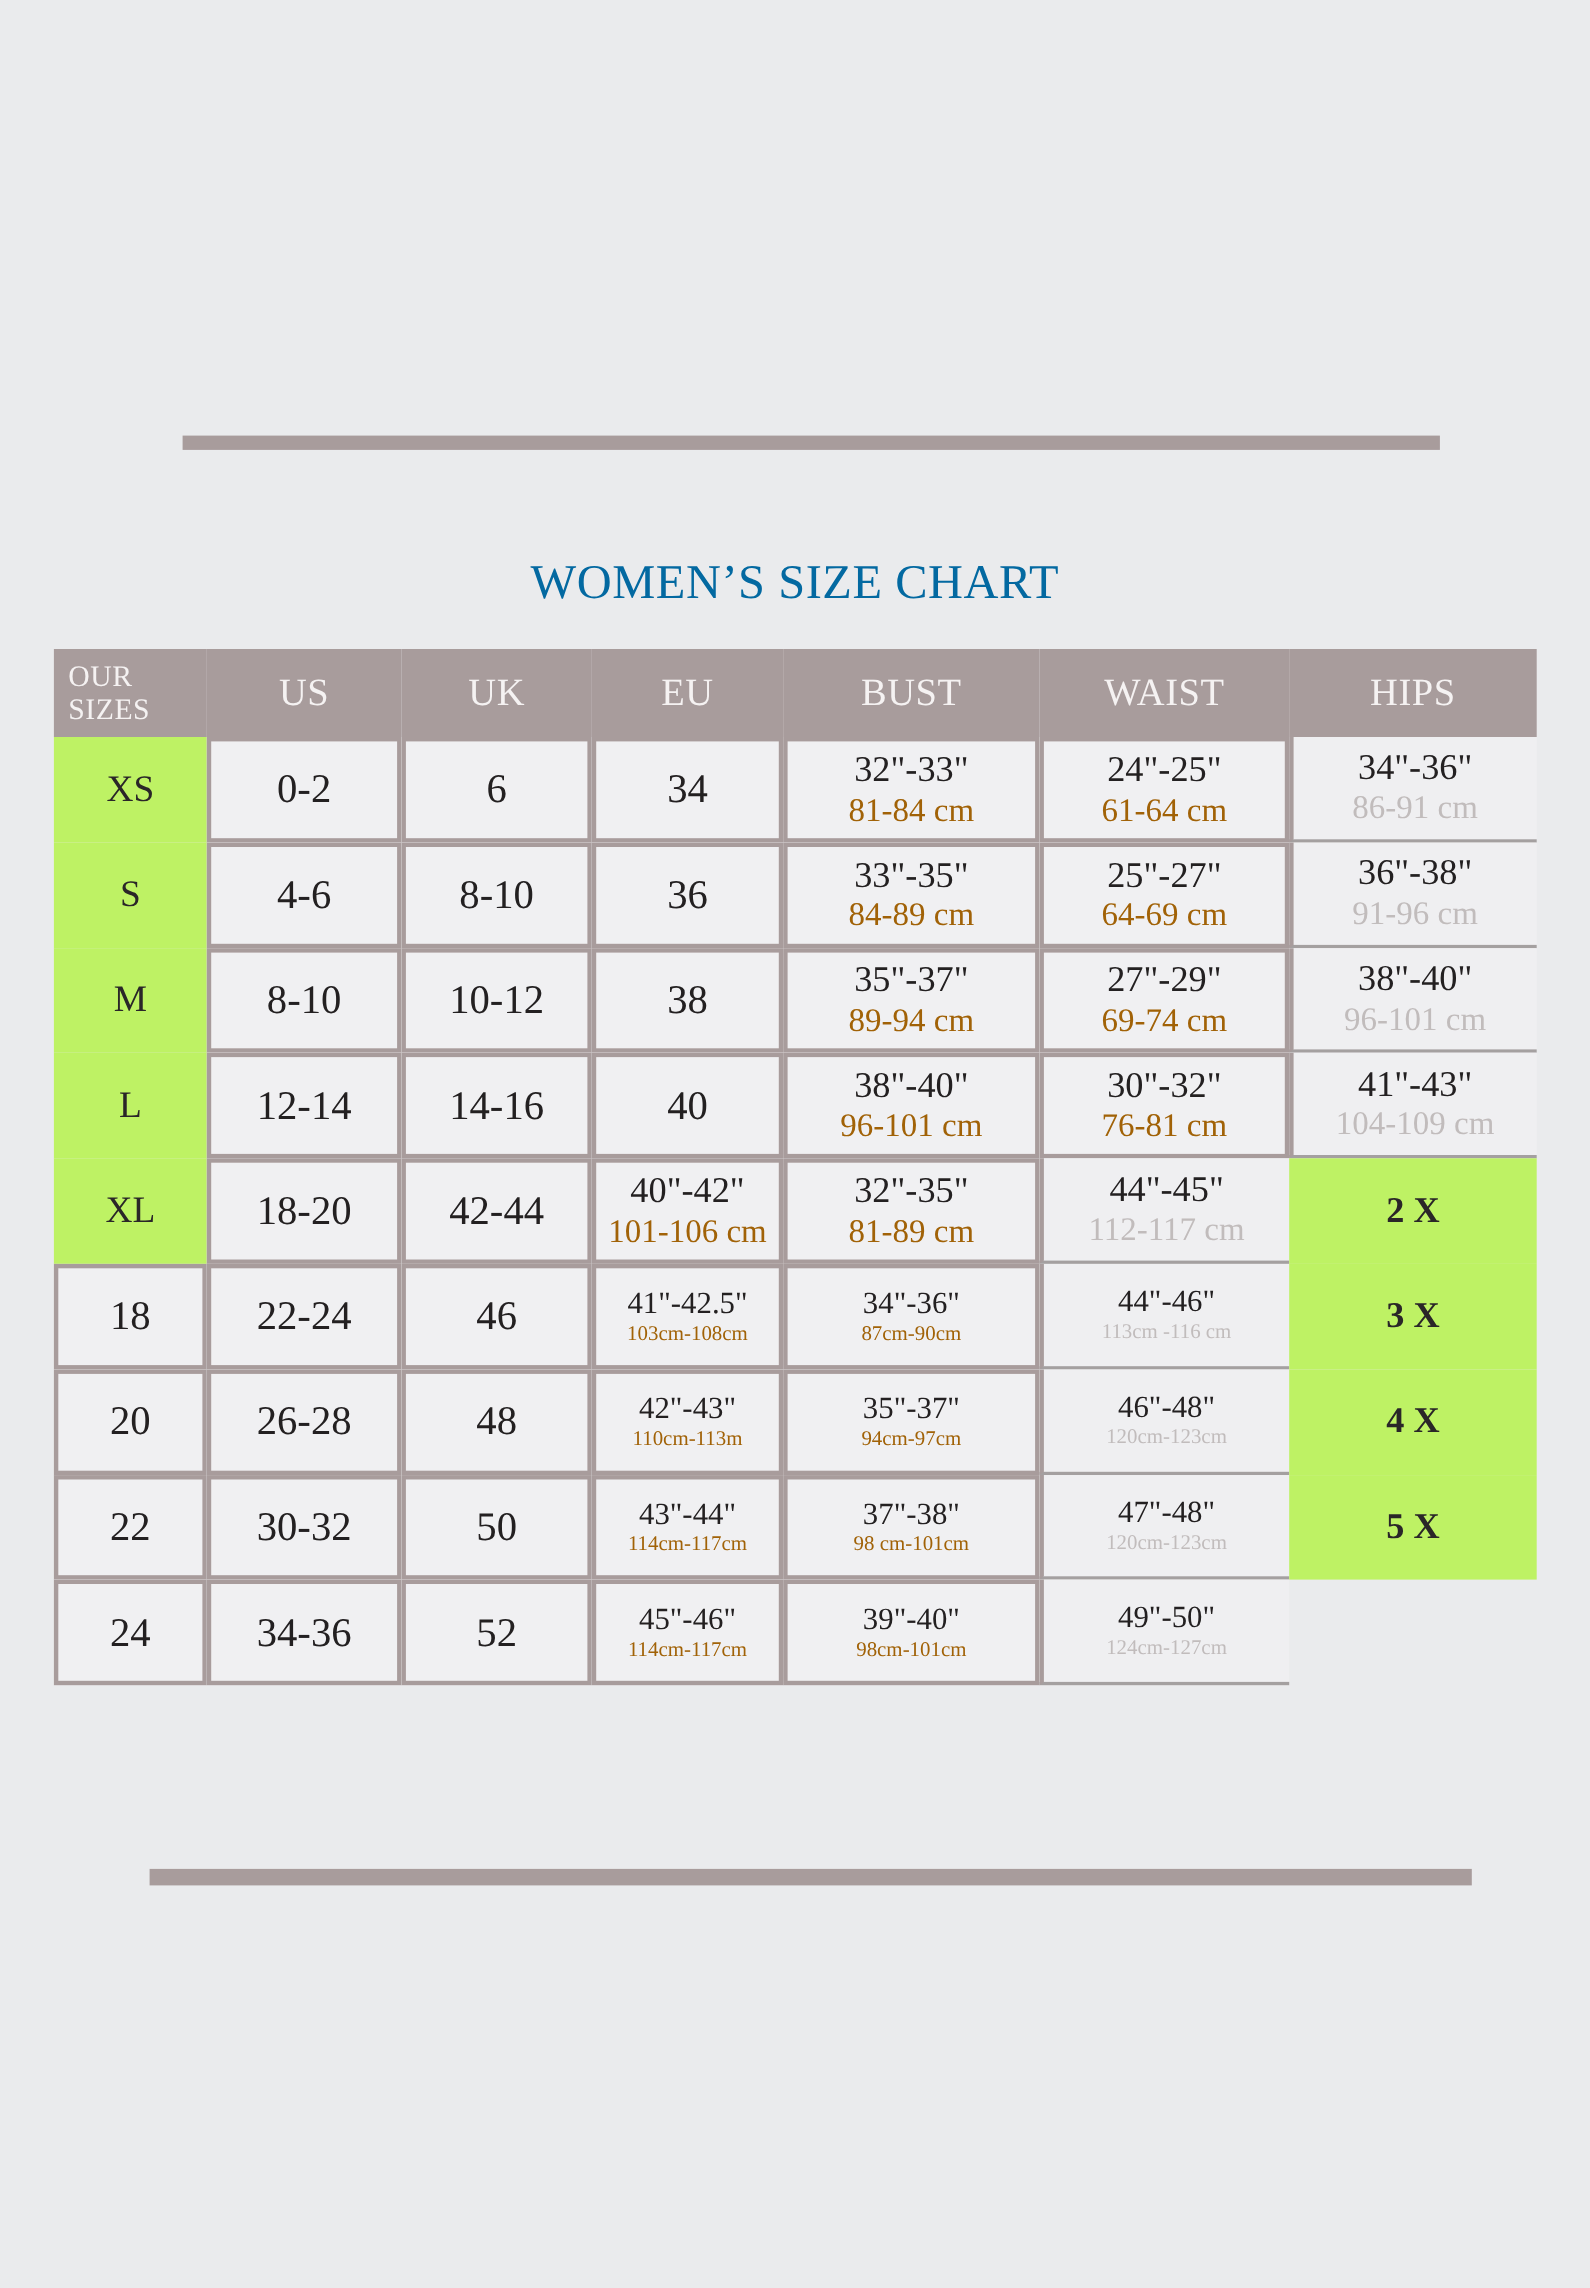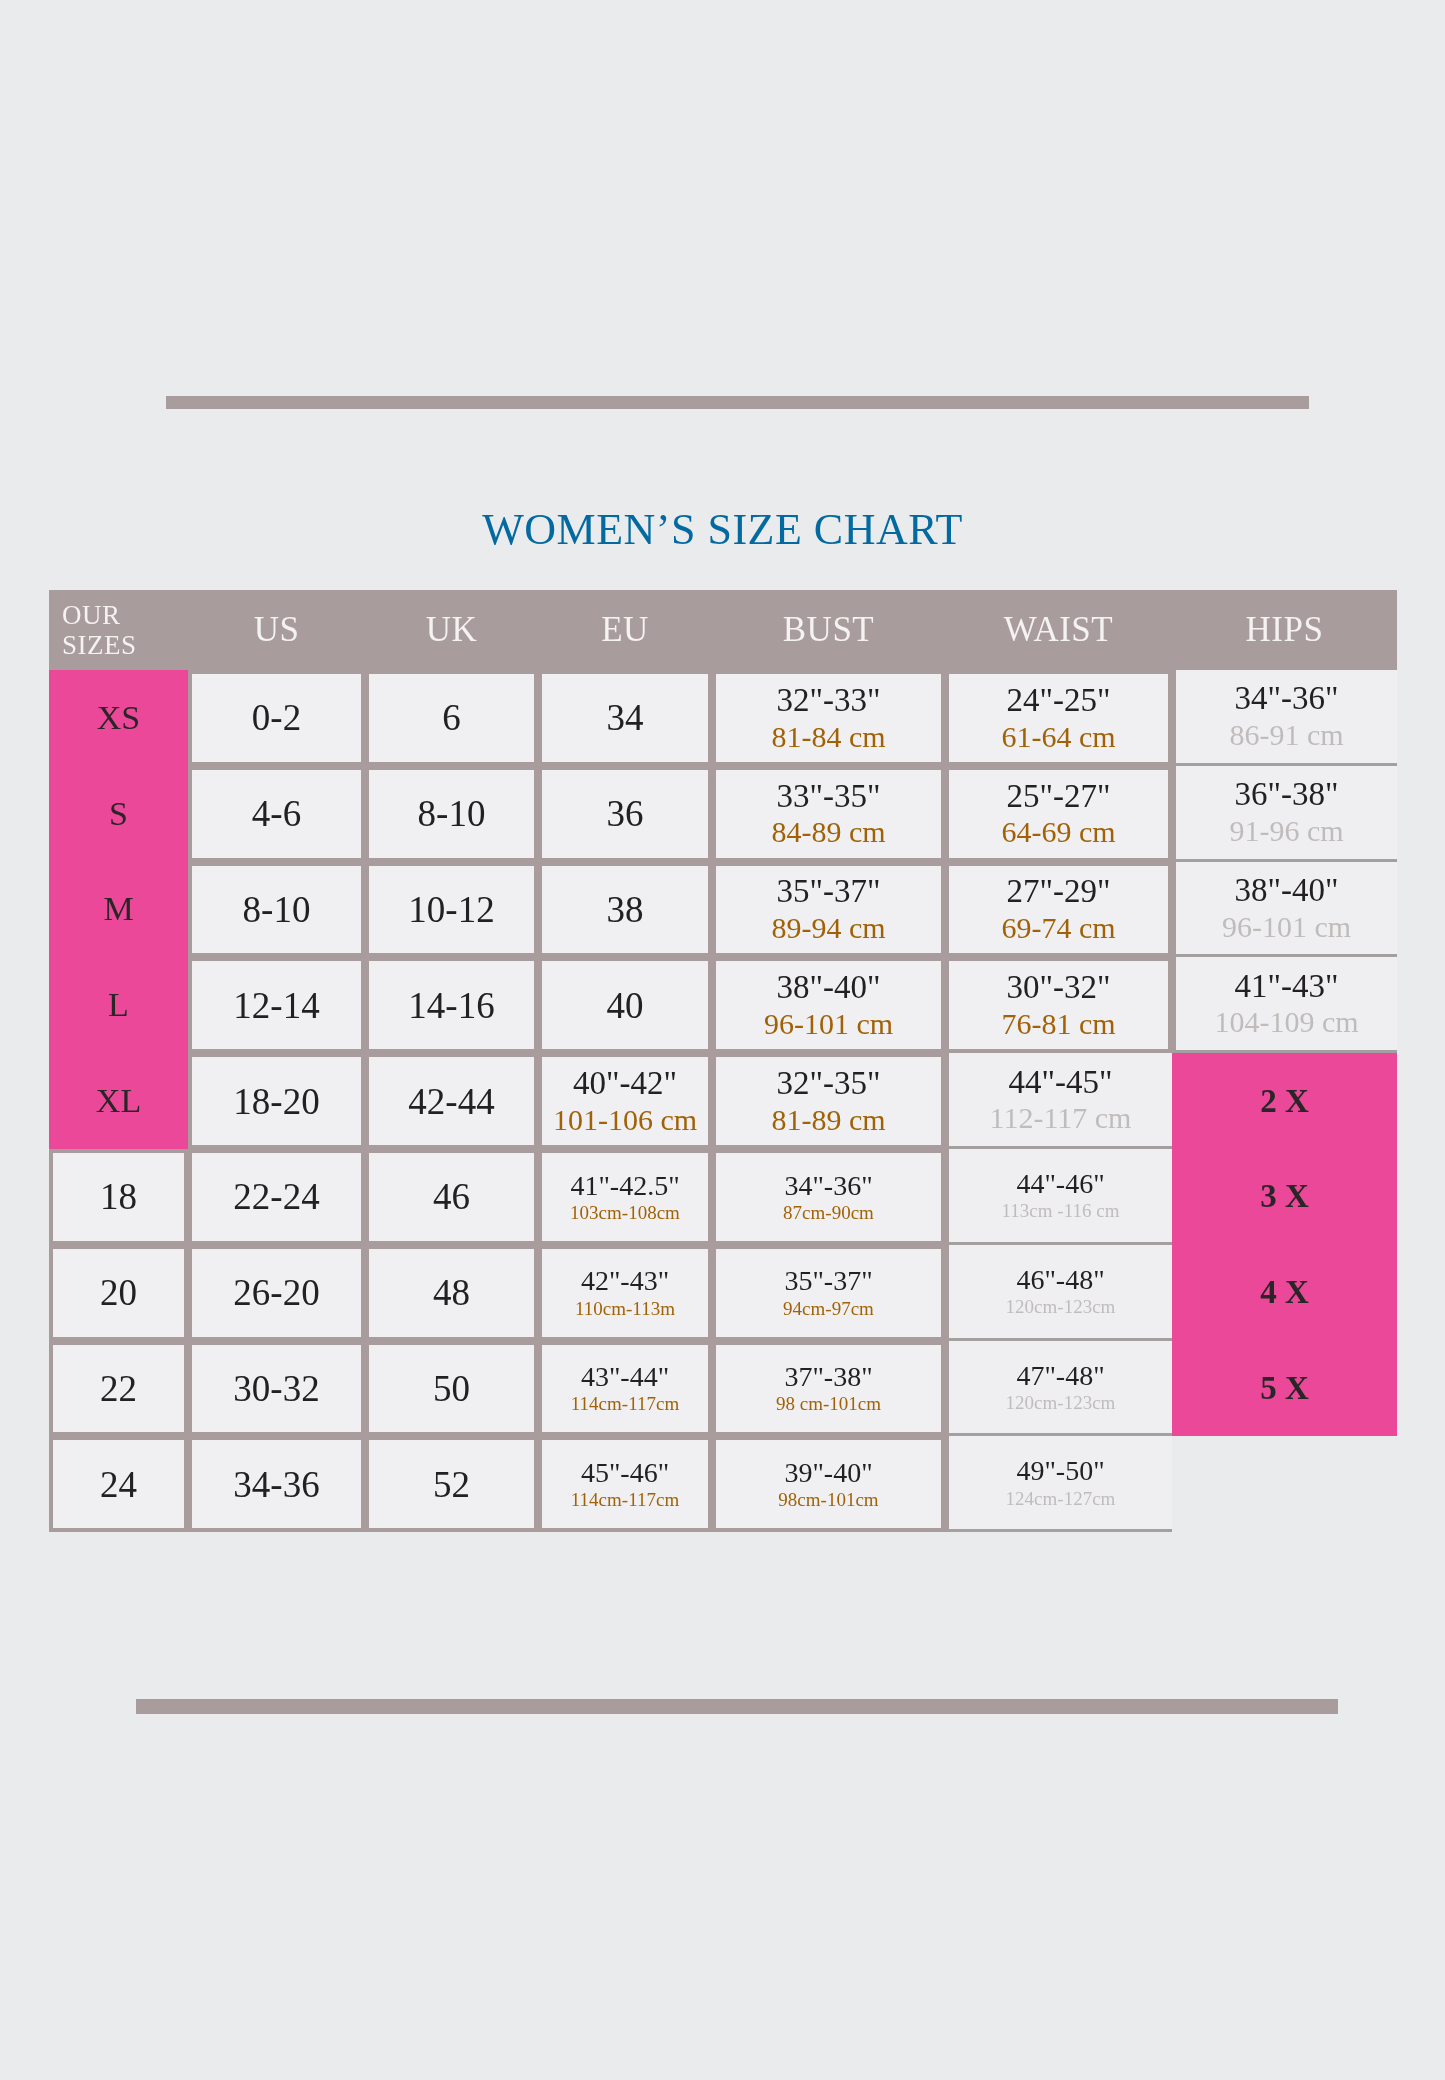--- a/index.html
+++ b/index.html
@@ -25,21 +25,21 @@
   .hcell{
     background:#a89c9c;color:#f5f2f2;
     display:flex;align-items:center;justify-content:center;
     font-size:35px;letter-spacing:.5px;
   }
   .hcell.sizes-h{
     justify-content:flex-start;padding-left:13px;box-sizing:border-box;
     font-size:27px;line-height:1.12;
   }
   .lcell{
-    background:#ec4899;color:#2a2628;
+    background:#bef264;color:#2a2628;
     display:flex;align-items:center;justify-content:center;
     font-size:34px;
   }
   .lcell.bold{font-weight:bold;font-size:33px;}
   .dcell{
     background:#f0f0f2;border:4px solid #a89c9c;
     display:flex;flex-direction:column;align-items:center;justify-content:center;
     color:#232021;box-sizing:border-box;text-align:center;
   }
   .dcell.num{font-size:37px;}
@@ -166,21 +166,21 @@
       <div class="in">34"-36"</div>
       <div class="cm">87cm-90cm</div>
     </div>
   <div class="dcell meas row-sm hips-cell">
       <div class="in">44"-46"</div>
       <div class="cm">113cm -116 cm</div>
     </div>
 
   <div class="lcell bold">3 X</div>
   <div class="dcell num">20</div>
-  <div class="dcell num">26-20</div>
+  <div class="dcell num">26-28</div>
   <div class="dcell num">48</div>
   <div class="dcell meas row-sm">
       <div class="in">42"-43"</div>
       <div class="cm">110cm-113m</div>
     </div>
   <div class="dcell meas row-sm">
       <div class="in">35"-37"</div>
       <div class="cm">94cm-97cm</div>
     </div>
   <div class="dcell meas row-sm hips-cell">

